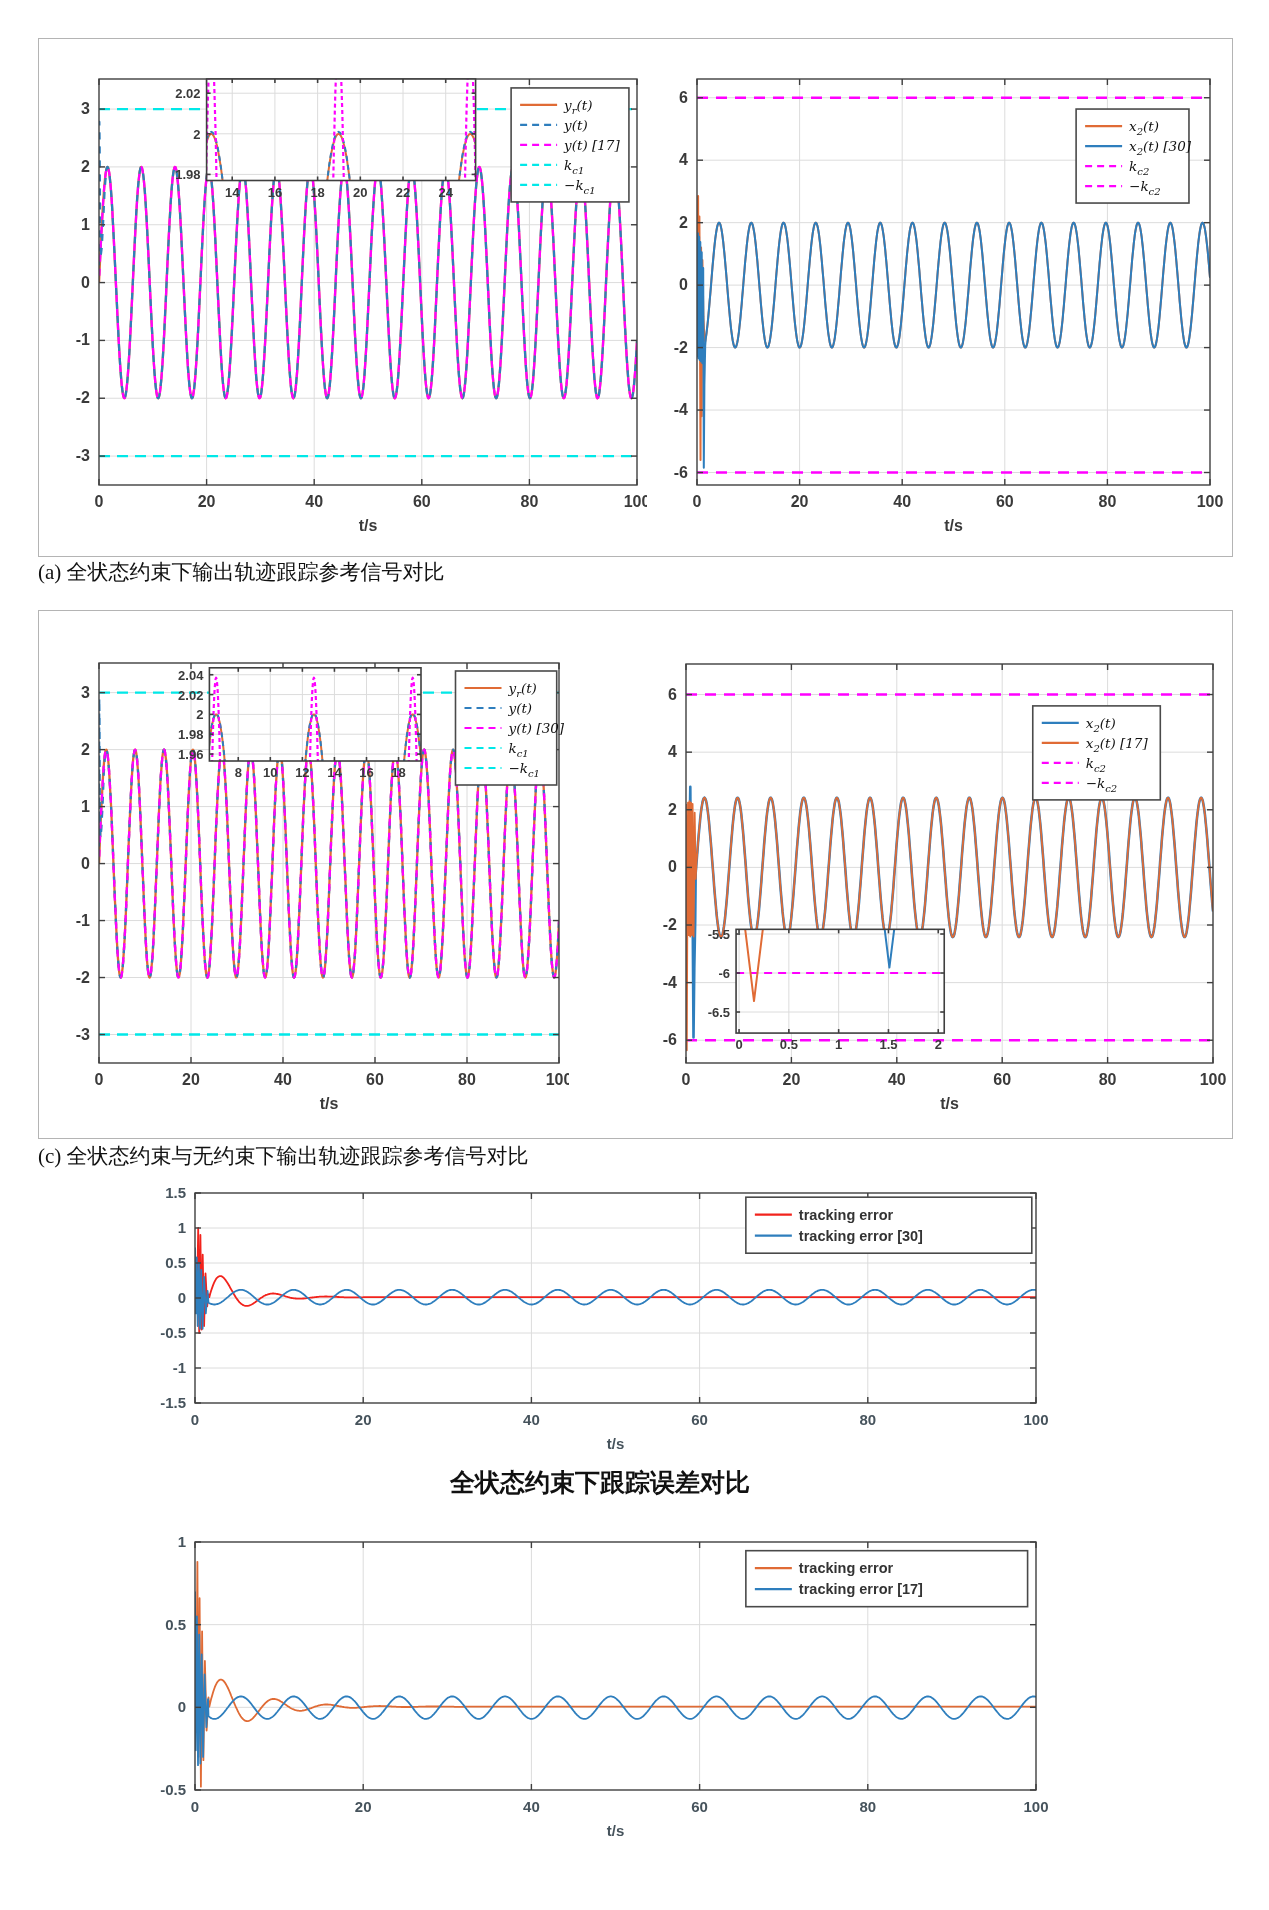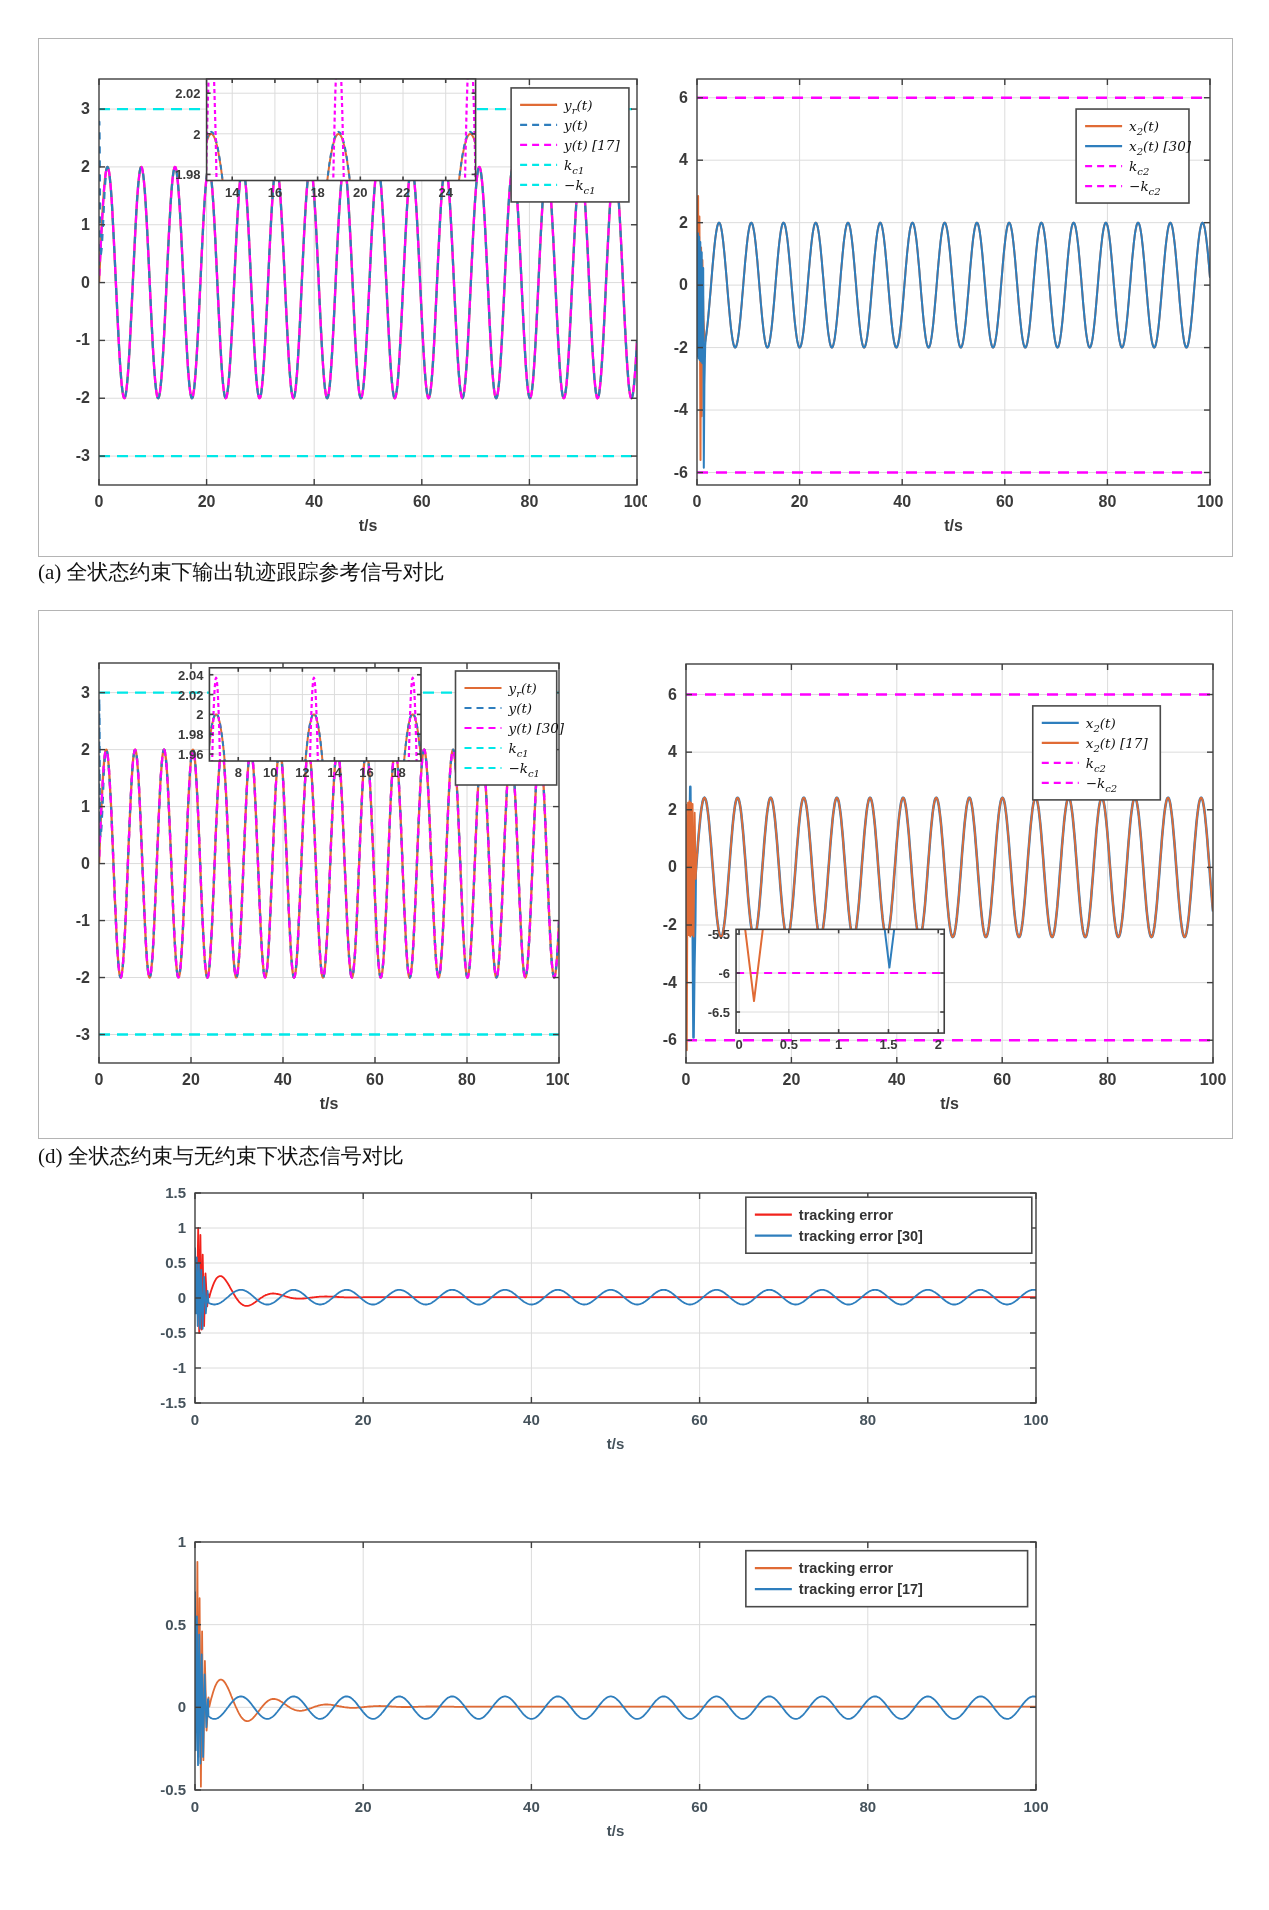--- a/index.html
+++ b/index.html
@@ -470,21 +470,21 @@
           <line x1="412.766" y1="131.89499999999998" x2="449.766" y2="131.89499999999998" stroke="#E06B35" stroke-width="2.2"></line>
           <text x="456.766" y="136.89499999999998" class="lgm"><tspan>x</tspan><tspan dy="4" font-size="10px">2</tspan><tspan dy="-4">(t) [17]</tspan></text>
           <line x1="412.766" y1="151.89499999999998" x2="449.766" y2="151.89499999999998" stroke="#FF00FF" stroke-width="2.2" stroke-dasharray="7 5"></line>
           <text x="456.766" y="156.89499999999998" class="lgm"><tspan>k</tspan><tspan dy="4" font-size="10px">c2</tspan><tspan dy="-4"></tspan></text>
           <line x1="412.766" y1="171.89499999999998" x2="449.766" y2="171.89499999999998" stroke="#FF00FF" stroke-width="2.2" stroke-dasharray="7 5"></line>
           <text x="456.766" y="176.89499999999998" class="lgm"><tspan>−k</tspan><tspan dy="4" font-size="10px">c2</tspan><tspan dy="-4"></tspan></text>
         </svg></div>
   </div>
 
   <div class="caption-row" style="top:1142px;">
-    <span>(d) 全状态约束与无约束下状态信号对比</span>
+    <span>(c) 全状态约束与无约束下输出轨迹跟踪参考信号对比</span>
   </div>
 
   <div class="chart" style="left:150px;top:1163px;width:900px;height:302px;"><svg width="900" height="302" viewBox="0 0 900 302">
         <rect x="45" y="30" width="841" height="210" fill="#ffffff"></rect>
         <line x1="213.20000000000002" y1="30" x2="213.20000000000002" y2="240" stroke="#dcdcdc" stroke-width="1"></line>
         <line x1="381.40000000000003" y1="30" x2="381.40000000000003" y2="240" stroke="#dcdcdc" stroke-width="1"></line>
         <line x1="549.5999999999999" y1="30" x2="549.5999999999999" y2="240" stroke="#dcdcdc" stroke-width="1"></line>
         <line x1="717.8000000000001" y1="30" x2="717.8000000000001" y2="240" stroke="#dcdcdc" stroke-width="1"></line>
         <line x1="45" y1="205" x2="886" y2="205" stroke="#dcdcdc" stroke-width="1"></line>
         <line x1="45" y1="170" x2="886" y2="170" stroke="#dcdcdc" stroke-width="1"></line>
@@ -539,20 +539,21 @@
         <line x1="886" y1="30" x2="880" y2="30" stroke="#3f3f3f" stroke-width="1.4"></line>
         <text x="36" y="35" text-anchor="end" class="tk2">1.5</text>
         <text x="465.5" y="286" text-anchor="middle" class="tk2">t/s</text>
         <rect x="595.855" y="34.2" width="285.94" height="56" fill="#ffffff" stroke="#4a4a4a" stroke-width="1.6"></rect>
         <line x1="604.855" y1="51.7" x2="641.855" y2="51.7" stroke="#F2231C" stroke-width="2.2"></line>
         <text x="648.855" y="56.7" class="lgp">tracking error</text>
         <line x1="604.855" y1="72.7" x2="641.855" y2="72.7" stroke="#2E7EBD" stroke-width="2.2"></line>
         <text x="648.855" y="77.7" class="lgp">tracking error [30]</text>
       </svg></div>
 
+  <div class="caption-center" style="left:150px;top:1466px;width:900px;">全状态约束下跟踪误差对比</div>
 
   <div class="chart" style="left:150px;top:1510px;width:900px;height:345px;"><svg width="900" height="345" viewBox="0 0 900 345">
         <rect x="45" y="32" width="841" height="248" fill="#ffffff"></rect>
         <line x1="213.20000000000002" y1="32" x2="213.20000000000002" y2="280" stroke="#dcdcdc" stroke-width="1"></line>
         <line x1="381.40000000000003" y1="32" x2="381.40000000000003" y2="280" stroke="#dcdcdc" stroke-width="1"></line>
         <line x1="549.5999999999999" y1="32" x2="549.5999999999999" y2="280" stroke="#dcdcdc" stroke-width="1"></line>
         <line x1="717.8000000000001" y1="32" x2="717.8000000000001" y2="280" stroke="#dcdcdc" stroke-width="1"></line>
         <line x1="45" y1="197.33333333333331" x2="886" y2="197.33333333333331" stroke="#dcdcdc" stroke-width="1"></line>
         <line x1="45" y1="114.66666666666666" x2="886" y2="114.66666666666666" stroke="#dcdcdc" stroke-width="1"></line>
         <clipPath id="clip8">

